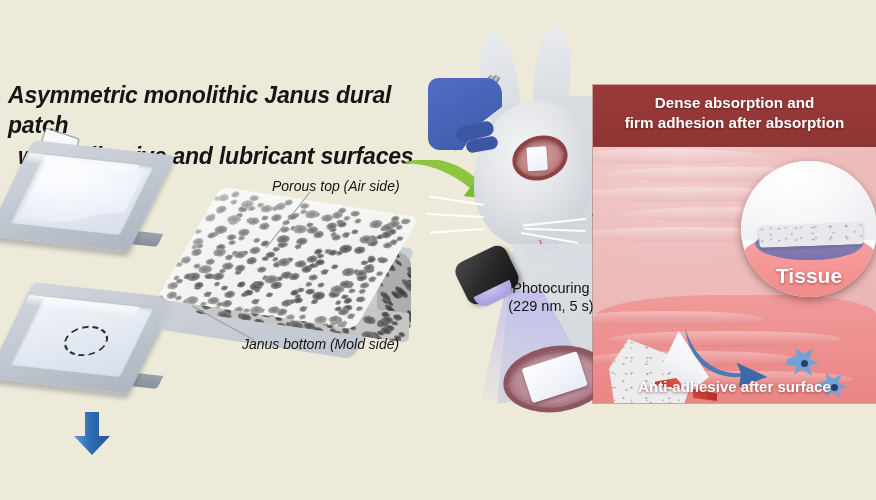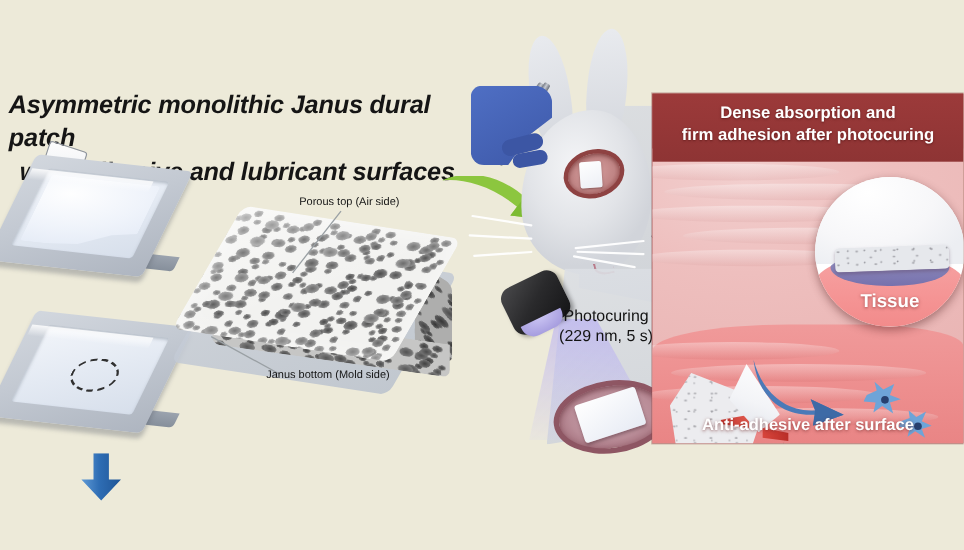--- a/index.html
+++ b/index.html
@@ -165,22 +165,23 @@
   }
   #patch-side{
     left:205px;top:58px;width:34px;height:72px;
     transform:skewY(32deg);
     filter:brightness(.72);
     border-radius:0 6px 6px 0;
   }
 
   
   .cap{
-    position:absolute;font-size:10px;color:#141414;
+    position:absolute;font-size:14px;color:#141414;
     white-space:nowrap;
+    font-style:italic;
   }
   #cap-porous{left:272px;top:178px;}
   #cap-dense{left:242px;top:336px;}
 
   
   #green-arrow{left:400px;top:160px;width:110px;height:62px;}
 
   
   #rabbit{left:430px;top:78px;width:170px;height:200px;}
   .bunny-head{
@@ -403,21 +404,21 @@
       radial-gradient(ellipse 3px 2px at 18% 30%, #8e8e95 0%, rgba(0,0,0,0) 62%),
       radial-gradient(ellipse 3px 2px at 56% 62%, #9b9ba2 0%, rgba(0,0,0,0) 62%),
       radial-gradient(ellipse 2px 2px at 80% 26%, #86868d 0%, rgba(0,0,0,0) 62%);
     background-size:17px 12px,21px 15px,15px 11px;
     border-radius:4px;
     transform:rotate(-2deg);
     box-shadow:0 2px 3px rgba(90,60,90,.35);
   }
   #inset-label{
     position:absolute;left:0;top:76%;width:100%;text-align:center;
-    color:#ffffff;font-size:17px;font-weight:600;
+    color:#ffffff;font-size:21px;font-weight:600;
     text-shadow:0 1px 3px rgba(120,40,40,.65);
   }
 
   #panel-foot{
     position:absolute;left:0;bottom:8px;width:100%;text-align:center;
     color:#ffffff;font-size:15px;font-weight:600;
     text-shadow:0 1px 3px rgba(110,40,40,.7);
   }
 
   
@@ -593,19 +594,19 @@
         <div class="tissue"></div>
         <div class="glue"></div>
         <div class="slab"></div>
         <div id="inset-label">Tissue</div>
       </div>
     </div>
 
     <div id="panel-head"></div>
     <div id="panel-title">
       <div>Dense absorption and</div>
-      <div>firm adhesion after photocuring</div>
+      <div>firm adhesion after absorption</div>
     </div>
 
     <div id="panel-foot">Anti-adhesive after surface</div>
   </div>
 
 </div>
 
 </body></html>

